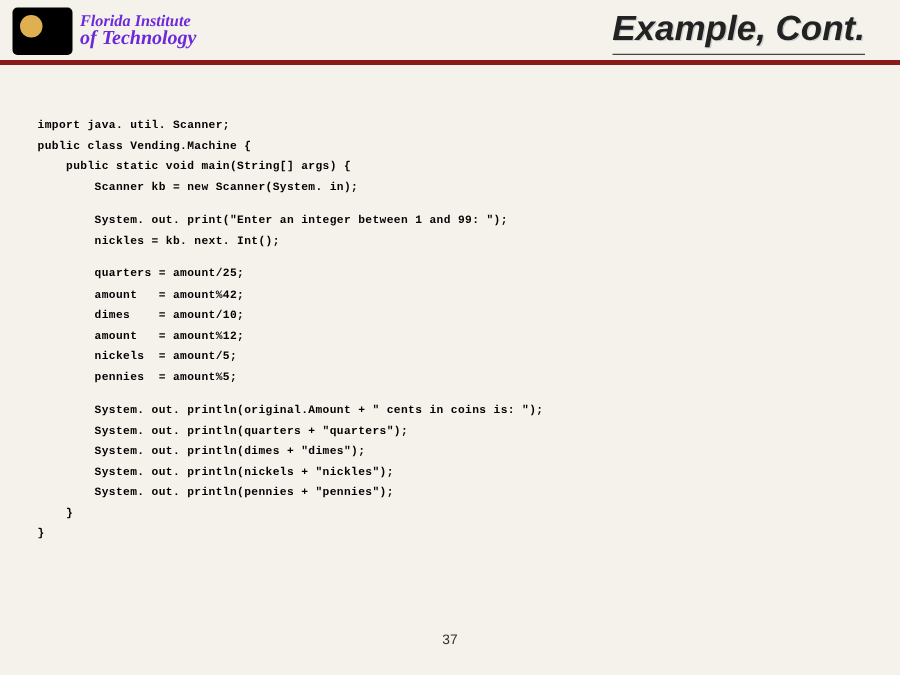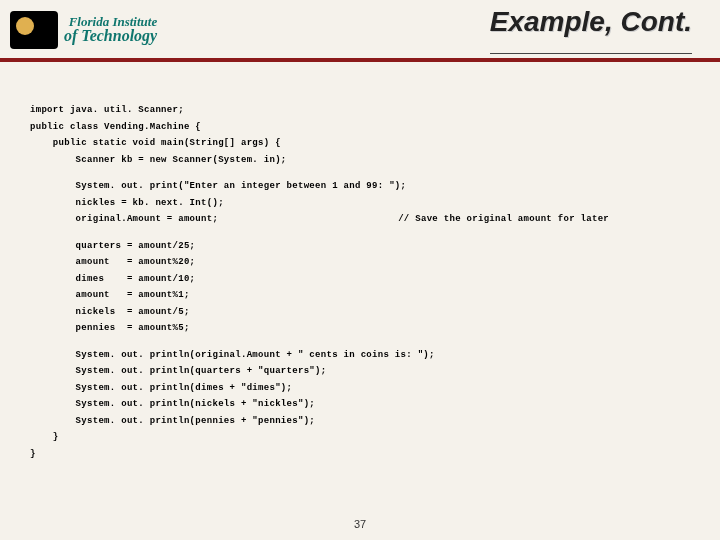--- a/index.html
+++ b/index.html
@@ -35,52 +35,51 @@
     border-radius: 50%;
   }
   .inst-name {
     display: flex;
     flex-direction: column;
     font-family: "Times New Roman", serif;
     font-style: italic;
     font-weight: bold;
     font-size: 13px;
     line-height: 1.05;
-    color: #0f766e;
-    align-items: flex-end;
+    color: #6d28d9;
   }
   .inst-name .sub { font-size: 16px; }
   .title {
     margin-left: auto;
     margin-right: 18px;
     font-family: Arial, sans-serif;
     font-style: italic;
     font-weight: bold;
     font-size: 28px;
     color: #222;
     text-shadow: 1px 1px 0 #ccc;
     border-bottom: 1.5px solid #444;
-    padding-bottom: 15px;
+    padding-bottom: 4px;
   }
   .code {
     padding: 18px 30px 0 30px;
     font-family: "Courier New", monospace;
     font-size: 9px;
     line-height: 1.5;
     color: #000;
     font-weight: bold;
     letter-spacing: 0.3px;
     margin-top: 24px;
   }
   .code .line { white-space: pre; margin-bottom: 3px; }
   .code .gap { height: 10px; }
   .comment { display: inline; }
   .pagenum {
     position: absolute;
-    bottom: 10px;
+    bottom: 22px;
     left: 0; right: 0;
     text-align: center;
     font-size: 11px;
     color: #333;
   }
 </style>
 </head>
 <body>
 
 <div class="header">
@@ -93,26 +92,25 @@
 </div>
 
 <div class="code">
   <div class="line">import java. util. Scanner;</div>
   <div class="line">public class Vending.Machine {</div>
   <div class="line">    public static void main(String[] args) {</div>
   <div class="line">        Scanner kb = new Scanner(System. in);</div>
   <div class="gap"></div>
   <div class="line">        System. out. print("Enter an integer between 1 and 99: ");</div>
   <div class="line">        nickles = kb. next. Int();</div>
-  <div class="line"><span>        original.Amount = amount;</span><span style="display:inline-block;width:180px"></span><span class="comment">// Save the original amount for later</span></div>
   <div class="gap"></div>
   <div class="line">        quarters = amount/25;</div>
-  <div class="line">        amount   = amount%20;</div>
+  <div class="line">        amount   = amount%42;</div>
   <div class="line">        dimes    = amount/10;</div>
-  <div class="line">        amount   = amount%1;</div>
+  <div class="line">        amount   = amount%12;</div>
   <div class="line">        nickels  = amount/5;</div>
   <div class="line">        pennies  = amount%5;</div>
   <div class="gap"></div>
   <div class="line">        System. out. println(original.Amount + " cents in coins is: ");</div>
   <div class="line">        System. out. println(quarters + "quarters");</div>
   <div class="line">        System. out. println(dimes + "dimes");</div>
   <div class="line">        System. out. println(nickels + "nickles");</div>
   <div class="line">        System. out. println(pennies + "pennies");</div>
   <div class="line">    }</div>
   <div class="line">}</div>

